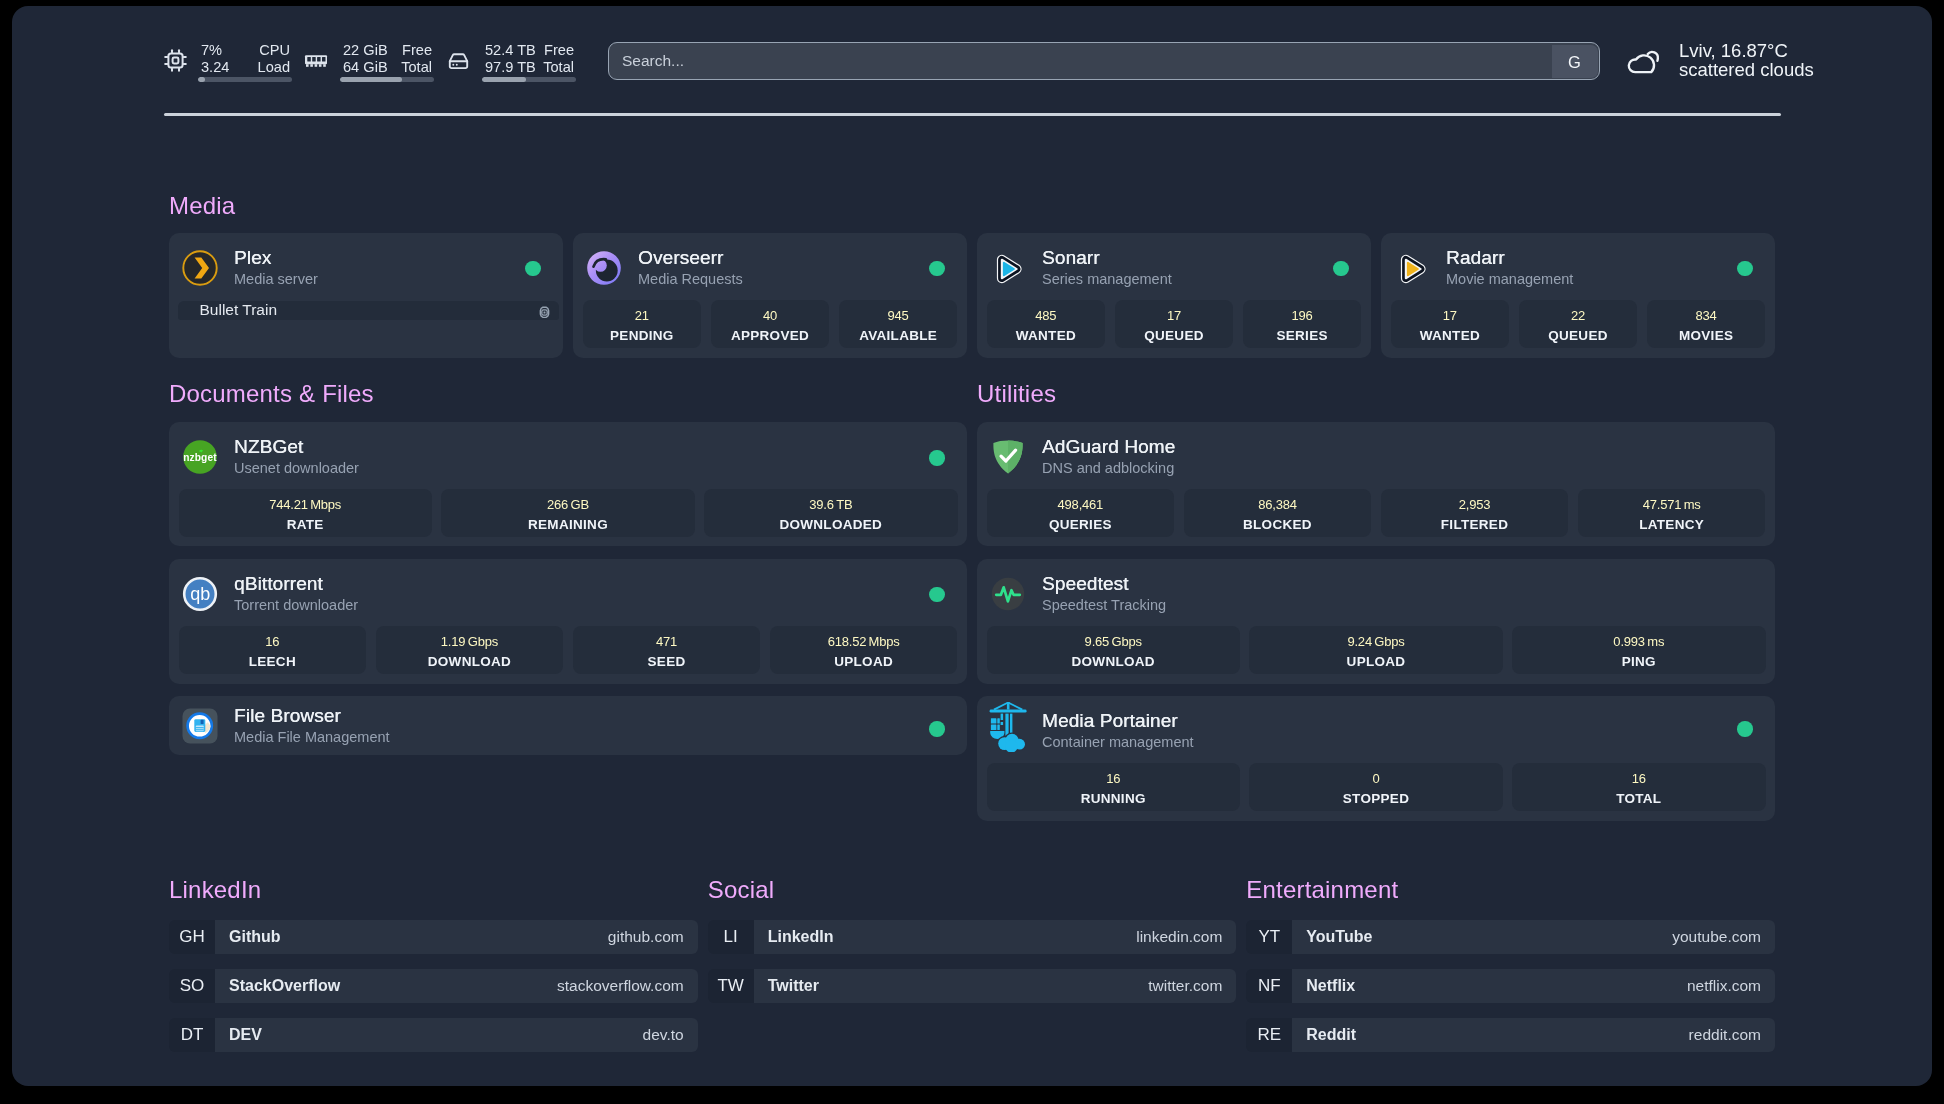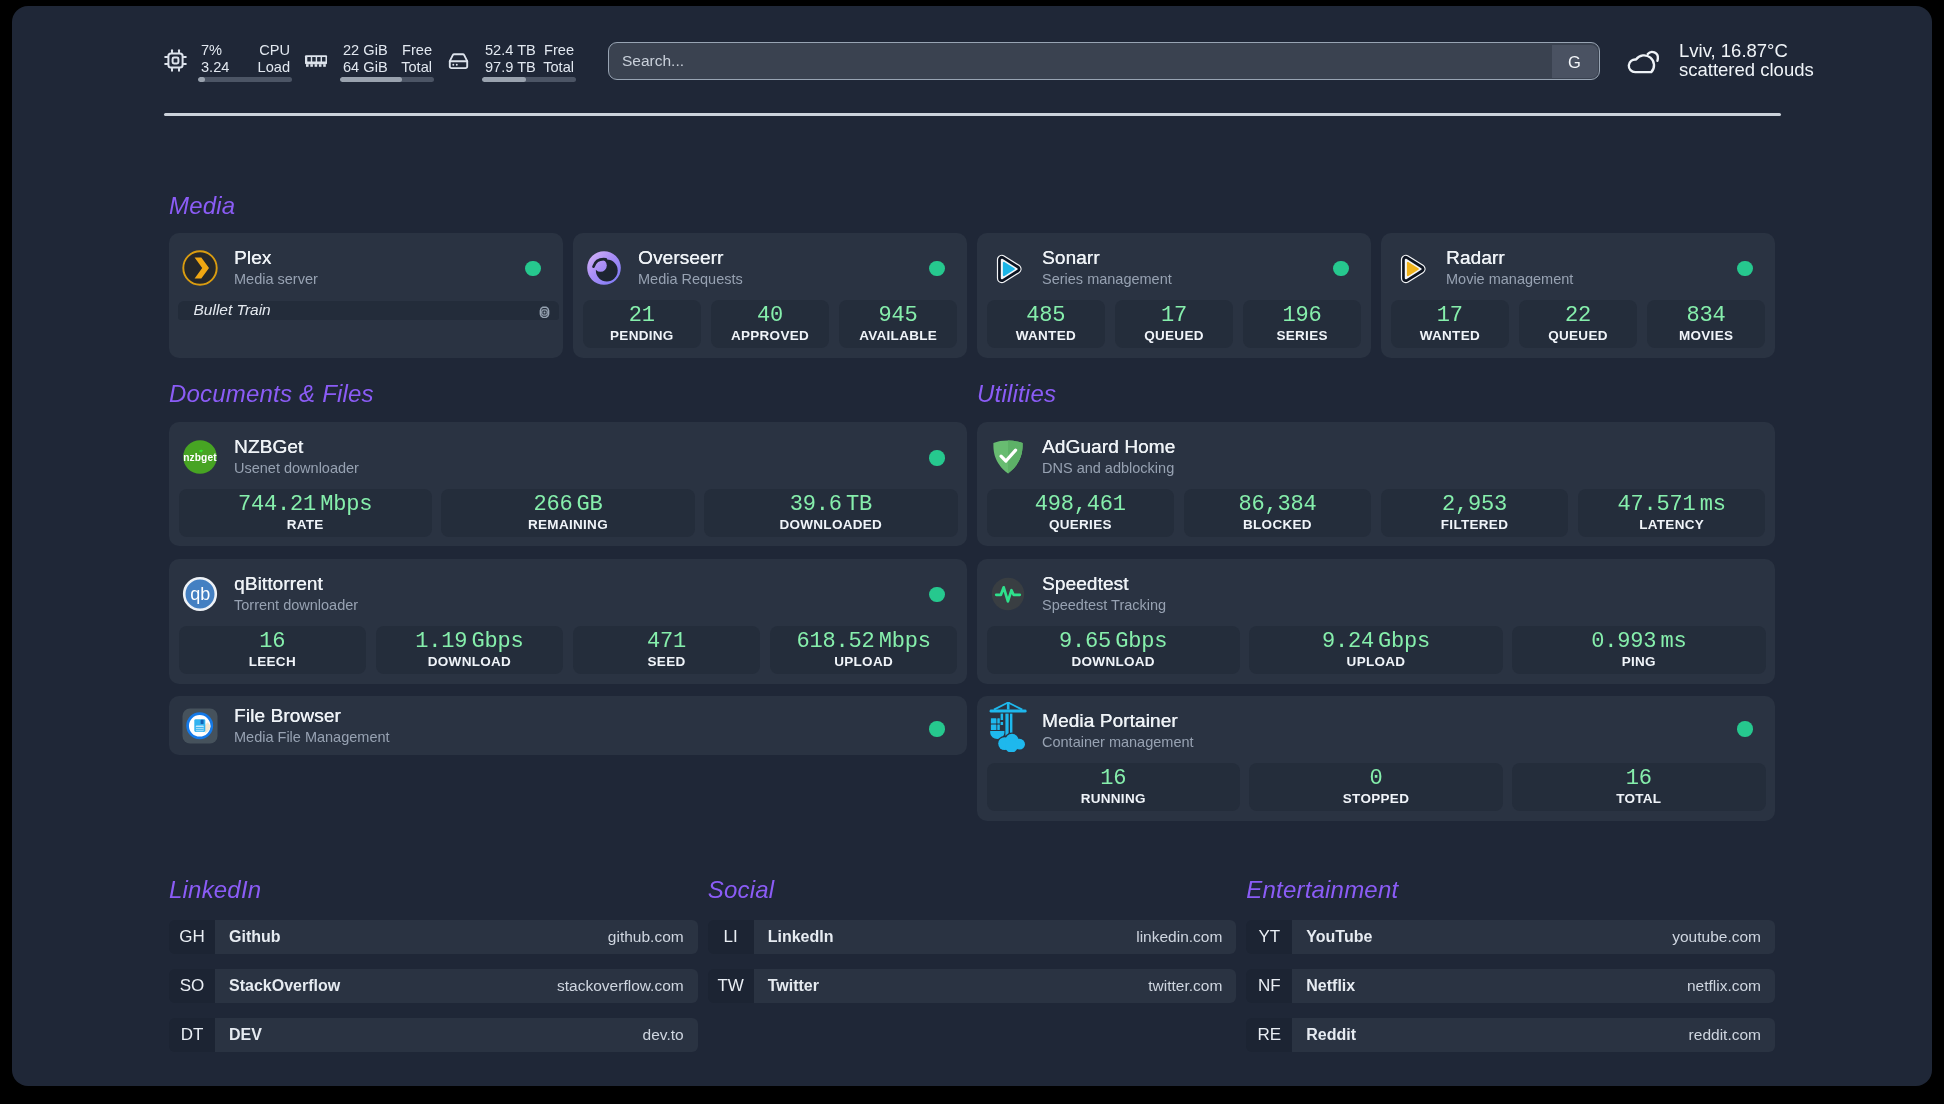--- a/index.html
+++ b/index.html
@@ -1,28 +1,28 @@
 <!DOCTYPE html>
 <html><head><meta charset="utf-8">
 <style>
 * { margin:0; padding:0; box-sizing:border-box; }
 body { width:1944px; height:1104px; background:#000; overflow:hidden; font-family:"Liberation Sans", sans-serif;
   -webkit-font-smoothing:antialiased; }
 .frame { position:absolute; left:12px; top:6px; width:1920px; height:1080px;
   background:#1f2737; border-radius:16px; overflow:hidden; }
-.gh { position:absolute; font-size:24px; color:#8b5cf6; letter-spacing:0.2px; white-space:nowrap;font-style:italic; }
+.gh { position:absolute; font-size:24px; color:#f0abfc; letter-spacing:0.2px; white-space:nowrap; }
 .card { position:absolute; background:#2a3342; border-radius:10px; }
 .icn { position:absolute; left:13px; top:17px; width:36px; height:36px; }
 .t1 { position:absolute; left:65px; top:14px; font-size:19px; color:#eef2f6; font-weight:400;
    letter-spacing:0.1px; white-space:nowrap; text-shadow:0.35px 0 0 currentColor; }
 .t2 { position:absolute; left:65px; top:37.5px; font-size:14.5px; color:#97a2b2; white-space:nowrap; }
 .dot { position:absolute; width:15.5px; height:15.5px; border-radius:50%; background:#26c88e; }
 .stats { position:absolute; left:9.5px; right:9.5px; top:67px; display:flex; gap:9.4px; }
 .sb { flex:1; height:48px; background:#242d3b; border-radius:8px; text-align:center; overflow:hidden; }
-.sv { margin-top:5px; font-size:22px; line-height:21.5px; color:#86efac; letter-spacing:-0.2px; white-space:nowrap;font-family:Liberation Mono, monospace; }
+.sv { margin-top:5px; font-size:13px; line-height:21.5px; color:#fef9c3; letter-spacing:-0.2px; white-space:nowrap; }
 .sl { font-size:13.5px; line-height:17px; font-weight:700; color:#f0f4f9; letter-spacing:0.3px; white-space:nowrap; }
 .resblk { position:absolute; top:36px; width:94px; }
 .resrow { display:flex; justify-content:space-between; font-size:14.6px; line-height:17.2px;
   color:#e2e8f0; padding:0 2px 0 3px; white-space:nowrap; }
 .rbar { margin-top:0.5px; height:5.5px; border-radius:3px; background:#4c5565; overflow:hidden; }
 .rfill { height:100%; border-radius:3px; background:#99a2ae; }
 .bmrow { position:absolute; left:0; width:100%; height:34px; display:flex; }
 .ab { width:46px; height:34px; background:#1c2433; border-radius:6px 0 0 6px; color:#e9eef4;
   font-size:17px; text-align:center; line-height:34px; flex:none; }
 .bbar { flex:1; height:34px; background:#2a3342; border-radius:0 6px 6px 0; display:flex;
@@ -138,21 +138,21 @@
 
   <div class="card" style="left:157px;top:227.4px;width:394px;height:125px">
       <div class="icn"><svg width="36" height="36" viewBox="0 0 36 36" style="">
 <circle cx="18" cy="18" r="16.7" fill="#25272a" stroke="#d99c10" stroke-width="1.9"></circle>
 <path d="M12.6 7.6 h6.7 L27 18 l-7.7 10.4 h-6.7 L20.2 18 Z" fill="#f0a712"></path>
         </svg></div>
       <div class="t1">Plex</div>
       <div class="t2">Media server</div>
       <div class="dot" style="left:356.2px;top:27.25px"></div>
       <div class="prow" style="top:67.2px;height:19.5px;border-radius:6px 6px 3px 3px;">
-        <div style="position:absolute;left:16px;top:0.5px;font-size:15.5px;color:#e4e9ef;font-style:italic;">Bullet Train</div>
+        <div style="position:absolute;left:22px;top:0.5px;font-size:15.5px;color:#e4e9ef;">Bullet Train</div>
         <div style="position:absolute;right:8px;top:4.5px;"><svg width="13" height="13" viewBox="0 0 13 13" style="">
 <g transform="scale(0.8667)">
               <path d="M5.6 1.4 h3.8 l2 1.5 l0.9 2.3 v4.1 l-0.9 2.3 l-2 1.5 H5.6 l-2 -1.5 l-0.9 -2.3 V5.2 l0.9 -2.3 Z" fill="none" stroke="#97a3b2" stroke-width="1.6"></path>
 <rect x="4.4" y="4.4" width="6.2" height="6.2" rx="2" fill="none" stroke="#97a3b2" stroke-width="1.5"></rect>
 <rect x="6.4" y="6.4" width="2.2" height="2.2" rx="0.6" fill="#97a3b2"></rect>
             </g>
           </svg></div>
       </div>
     </div>
 

